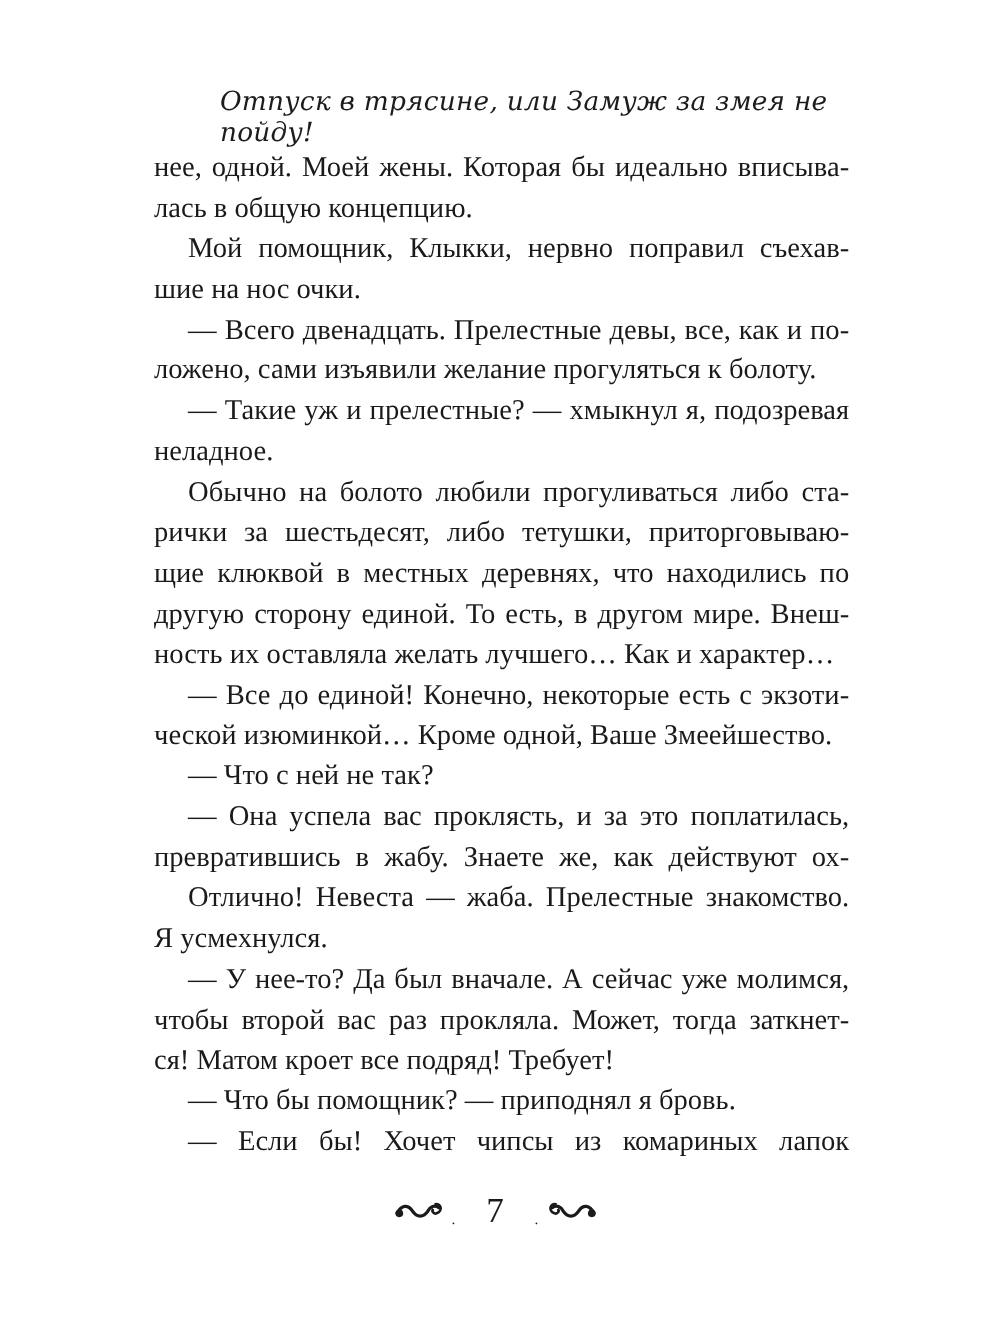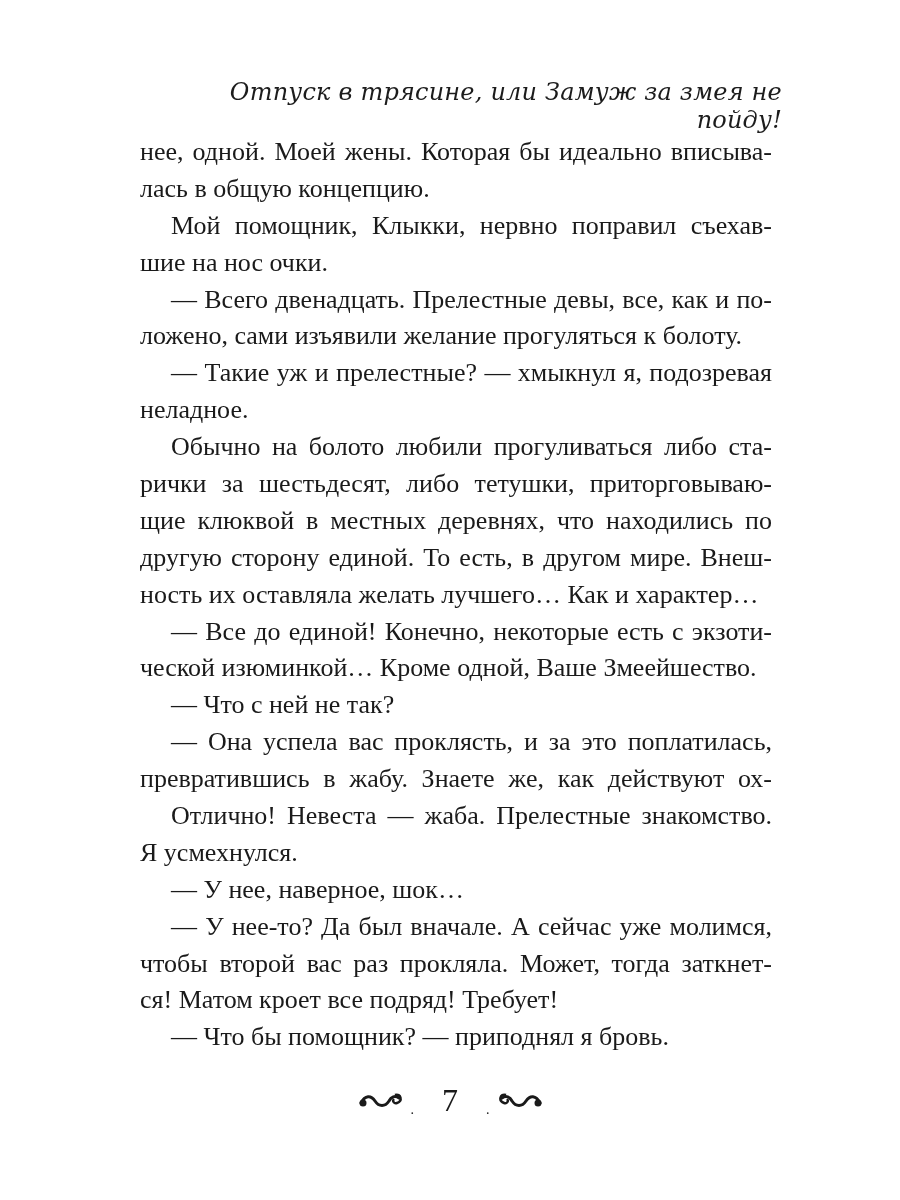--- a/index.html
+++ b/index.html
@@ -1,20 +1,20 @@
 <!DOCTYPE html>
 <html><head>
 <meta charset="utf-8">
 <style>
   html, body { margin: 0; padding: 0; background: #ffffff; }
   body { width: 900px; height: 1200px; position: relative; overflow: hidden; }
   .page { position: absolute; left: 0; top: 0; width: 900px; height: 1200px; background: #fff; }
   .running-head {
     position: absolute; top: 78px; right: 118px; left: 200px;
-    text-align: right;
+    text-align: left;
     font-family: "DejaVu Serif", serif;
     font-style: italic;
     font-size: 24px;
     color: #1c1c1c;
     letter-spacing: 0.2px;
   }
   .body-text {
     position: absolute; left: 140px; top: 134px; width: 632px;
     font-family: Liberation Serif, serif;
     font-size: 26px;
@@ -58,25 +58,25 @@
       <span class="line">щие клюквой в местных деревнях, что находились по</span>
       <span class="line">другую сторону единой. То есть, в другом мире. Внеш-</span>
       <span class="line last">ность их оставляла желать лучшего… Как и характер…</span>
       <span class="line indent">— Все до единой! Конечно, некоторые есть с экзоти-</span>
       <span class="line last">ческой изюминкой… Кроме одной, Ваше Змеейшество.</span>
       <span class="line indent last">— Что с ней не так?</span>
       <span class="line indent">— Она успела вас проклясть, и за это поплатилась,</span>
       <span class="line">превратившись в жабу. Знаете же, как действуют ох-</span>
       <span class="line indent">Отлично! Невеста — жаба. Прелестные знакомство.</span>
       <span class="line last">Я усмехнулся.</span>
-      <span class="line indent last">— У нее, наверное, шок…</span>
       <span class="line indent">— У нее-то? Да был вначале. А сейчас уже молимся,</span>
       <span class="line">чтобы второй вас раз прокляла. Может, тогда заткнет-</span>
       <span class="line last">ся! Матом кроет все подряд! Требует!</span>
       <span class="line indent last">— Что бы помощник? — приподнял я бровь.</span>
+      <span class="line indent">— Если бы! Хочет чипсы из комариных лапок</span>
     </div>
 
   <div class="footer">
     <svg class="orn" viewBox="0 0 48 24">
       <path d="M4 14 C8 6, 14 6, 18 12 C22 18, 28 18, 32 12 C34 8, 38 6, 42 9" fill="none" stroke="#1a1a1a" stroke-width="3" stroke-linecap="round"></path>
       <circle cx="6" cy="14" r="3.5" fill="#1a1a1a"></circle>
       <path d="M38 6 C44 4, 46 12, 40 14 C37 15, 35 12, 37 10" fill="none" stroke="#1a1a1a" stroke-width="2.4"></path>
     </svg>
     <span class="dot">.</span>
     <span class="page-num">7</span>

